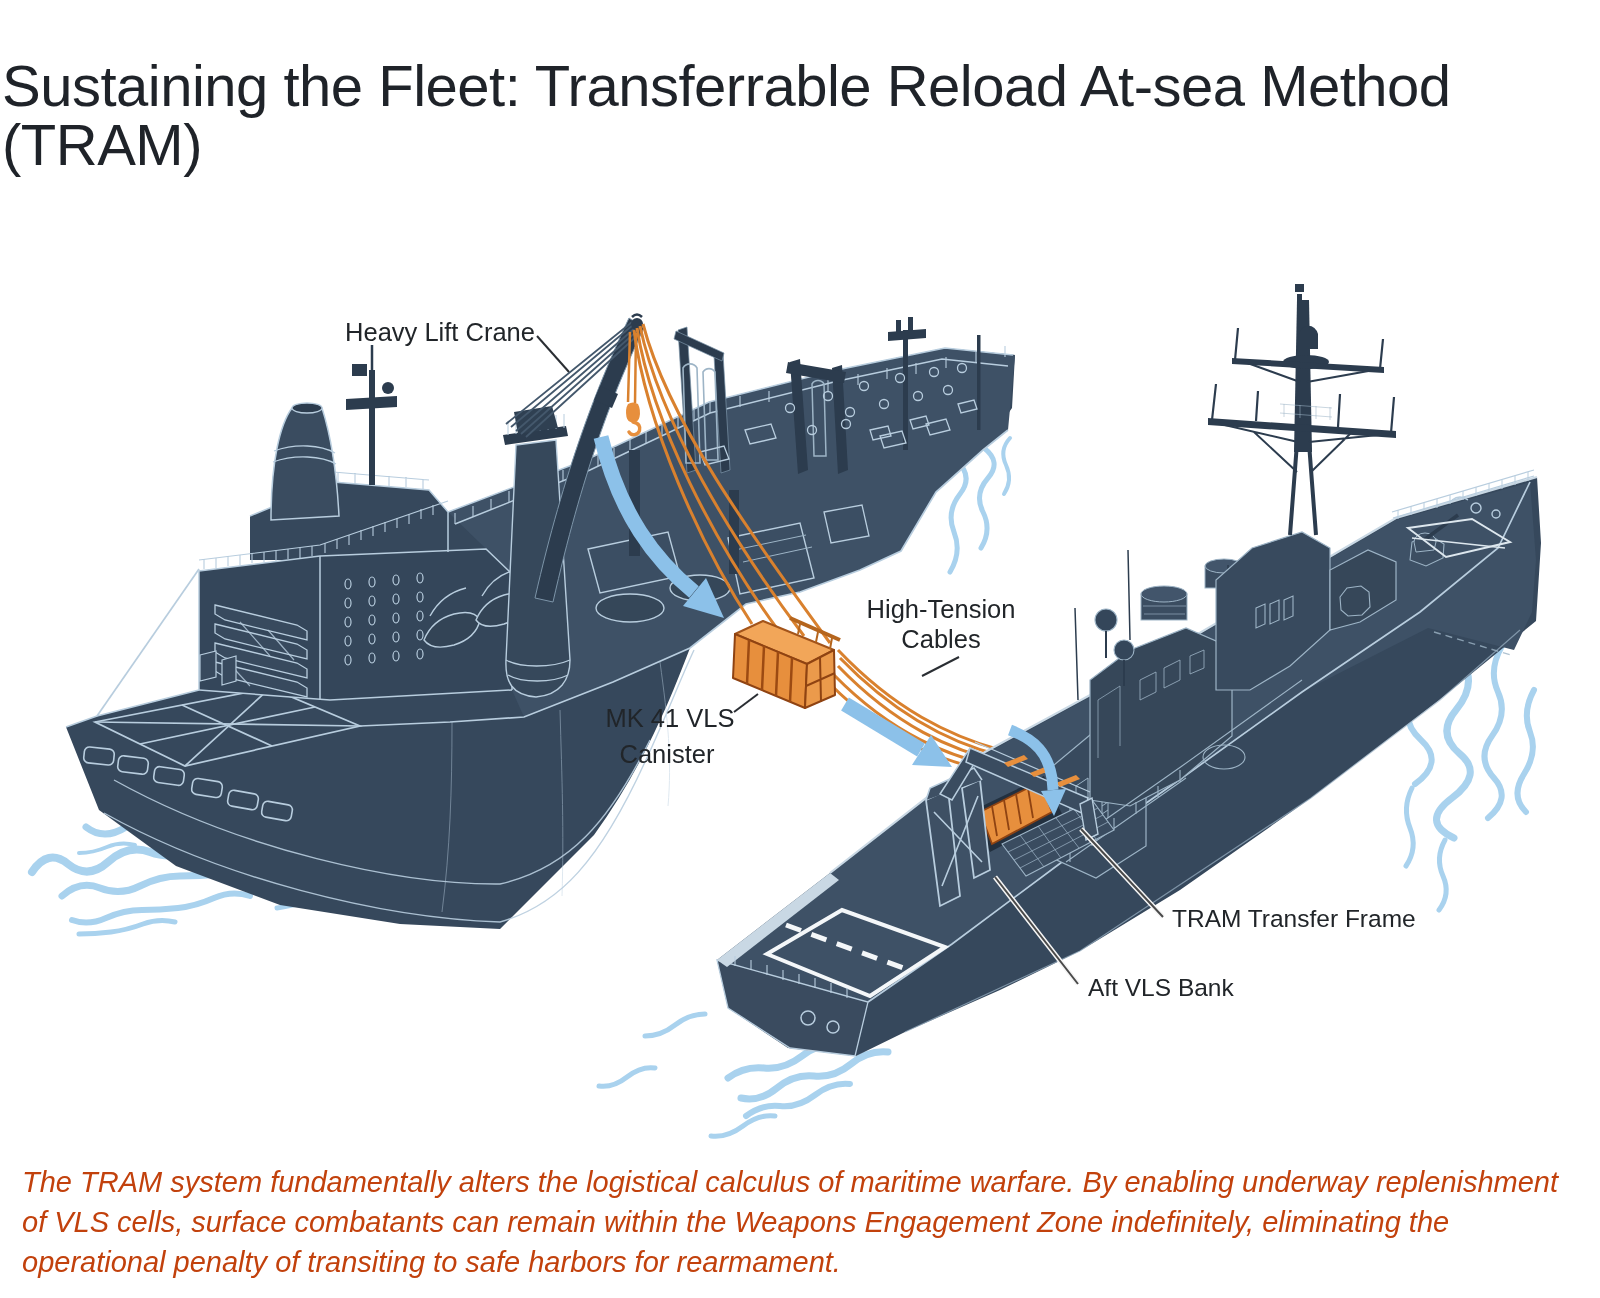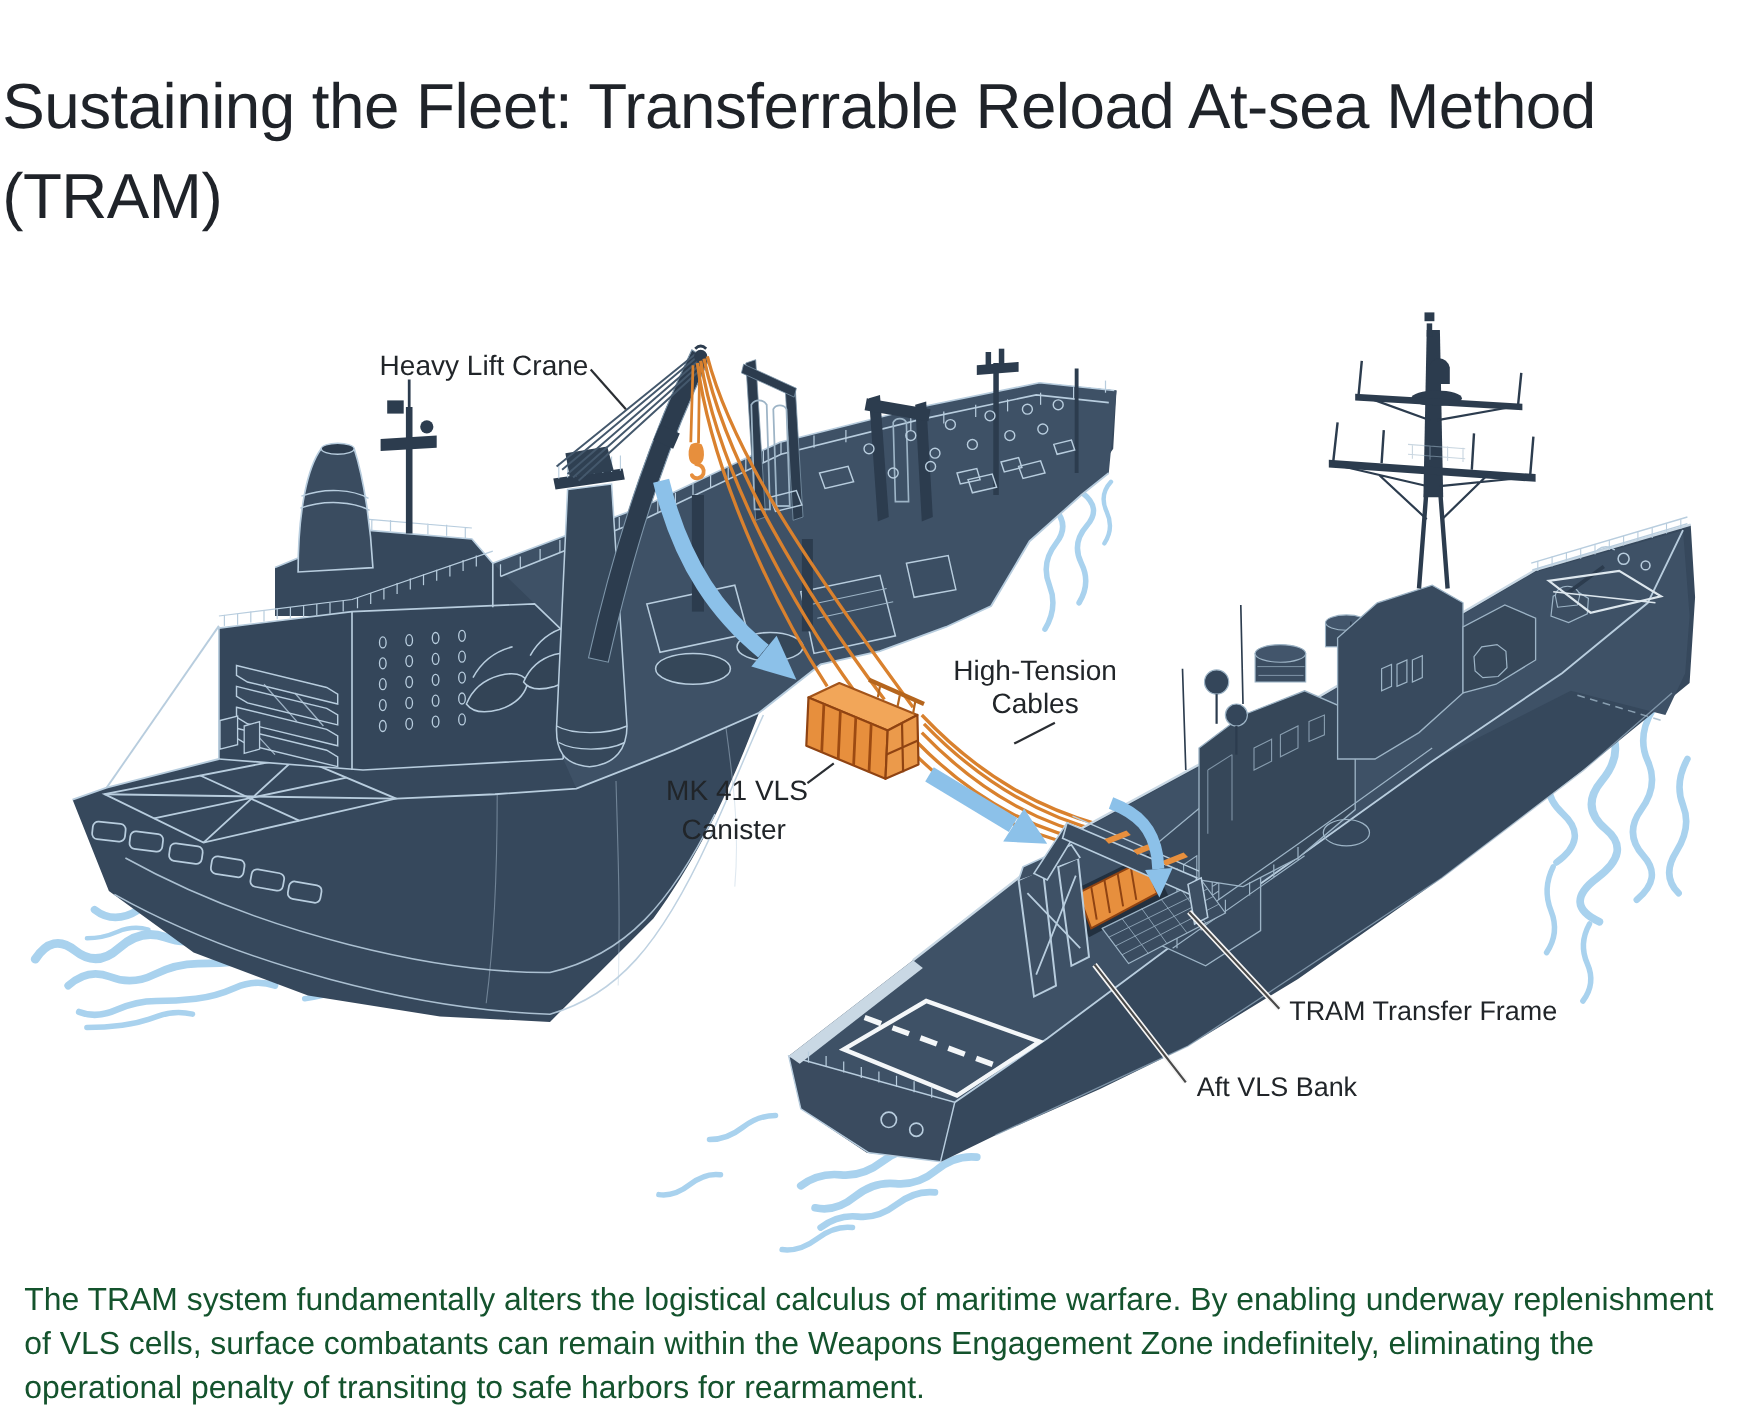--- a/index.html
+++ b/index.html
@@ -1,18 +1,18 @@
 <!DOCTYPE html>
 <html><head>
 <meta charset="utf-8">
 <style>
   html,body{margin:0;padding:0;background:#ffffff;width:1600px;height:1298px;overflow:hidden;}
   body{font-family:"Liberation Sans",sans-serif;position:relative;}
-  #title{position:absolute;left:2px;top:56px;font-size:58px;line-height:82px;color:#1f2329;letter-spacing:-0.5px;}
-  #para{position:absolute;left:22px;top:1162px;font-size:29px;line-height:40px;color:#14532d;}
+  #title{position:absolute;left:2px;top:56px;font-size:58px;line-height:59px;color:#1f2329;letter-spacing:-0.5px;}
+  #para{position:absolute;left:22px;top:1162px;font-size:29px;line-height:40px;color:#c2410c;font-style:italic;}
   svg{position:absolute;left:0;top:0;}
   text{font-family:"Liberation Sans",sans-serif;}
 </style>
 </head>
 <body>
 <div id="title">Sustaining the Fleet: Transferrable Reload At-sea Method<br>(TRAM)</div>
 <div id="para">The TRAM system fundamentally alters the logistical calculus of maritime warfare. By enabling underway replenishment<br>of VLS cells, surface combatants can remain within the Weapons Engagement Zone indefinitely, eliminating the<br>operational penalty of transiting to safe harbors for rearmament.</div>
 <svg width="1600" height="1298" viewBox="0 0 1600 1298">
 <g stroke="#a9d2ee" fill="none" stroke-linecap="round">
 <path d="M390,795 q-22,-6 -44,2 t-44,10 t-44,2 t-44,8 t-44,2 t-44,8 t-40,0" stroke-width="7"></path>

